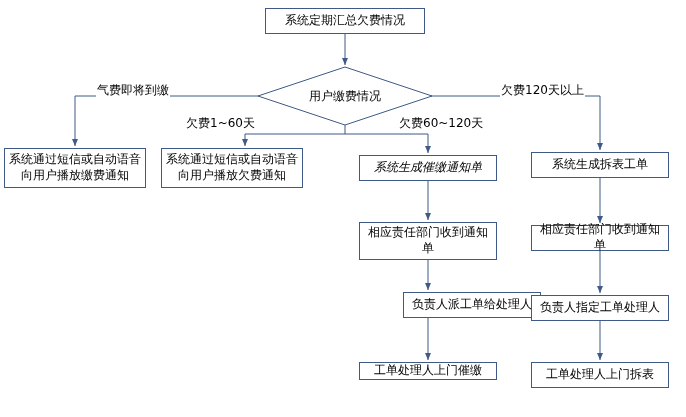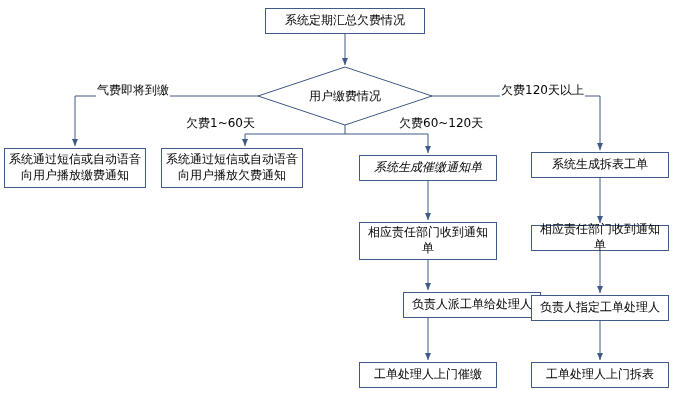--- a/index.html
+++ b/index.html
@@ -80,20 +80,20 @@
   <div class="edge-label" style="left:398px;top:115px;">欠费60~120天</div>
   <div class="edge-label" style="left:500px;top:82px;">欠费120天以上</div>
 
   <div class="node" style="left:4px;top:148px;width:142px;height:40px;">系统通过短信或自动语音向用户播放缴费通知</div>
 
   <div class="node" style="left:161px;top:148px;width:142px;height:40px;">系统通过短信或自动语音向用户播放欠费通知</div>
 
   <div class="node" style="left:359px;top:155px;width:138px;height:26px;font-style:italic;">系统生成催缴通知单</div>
   <div class="node" style="left:359px;top:222px;width:138px;height:38px;">相应责任部门收到通知单</div>
   <div class="node" style="left:359px;top:292px;width:138px;height:26px;margin-left:44px;">负责人派工单给处理人</div>
-  <div class="node" style="left:359px;top:362px;width:138px;height:26px;">工单处理人上门催缴</div>
+  <div class="node" style="left:359px;top:362px;width:138px;height:18px;">工单处理人上门催缴</div>
 
   <div class="node" style="left:531px;top:152px;width:138px;height:26px;">系统生成拆表工单</div>
   <div class="node" style="left:531px;top:225px;width:138px;height:26px;">相应责任部门收到通知单</div>
   <div class="node" style="left:531px;top:295px;width:138px;height:26px;text-align:center;">负责人指定工单处理人</div>
   <div class="node" style="left:531px;top:362px;width:138px;height:26px;">工单处理人上门拆表</div>
 
 </div>
 
 </body></html>

